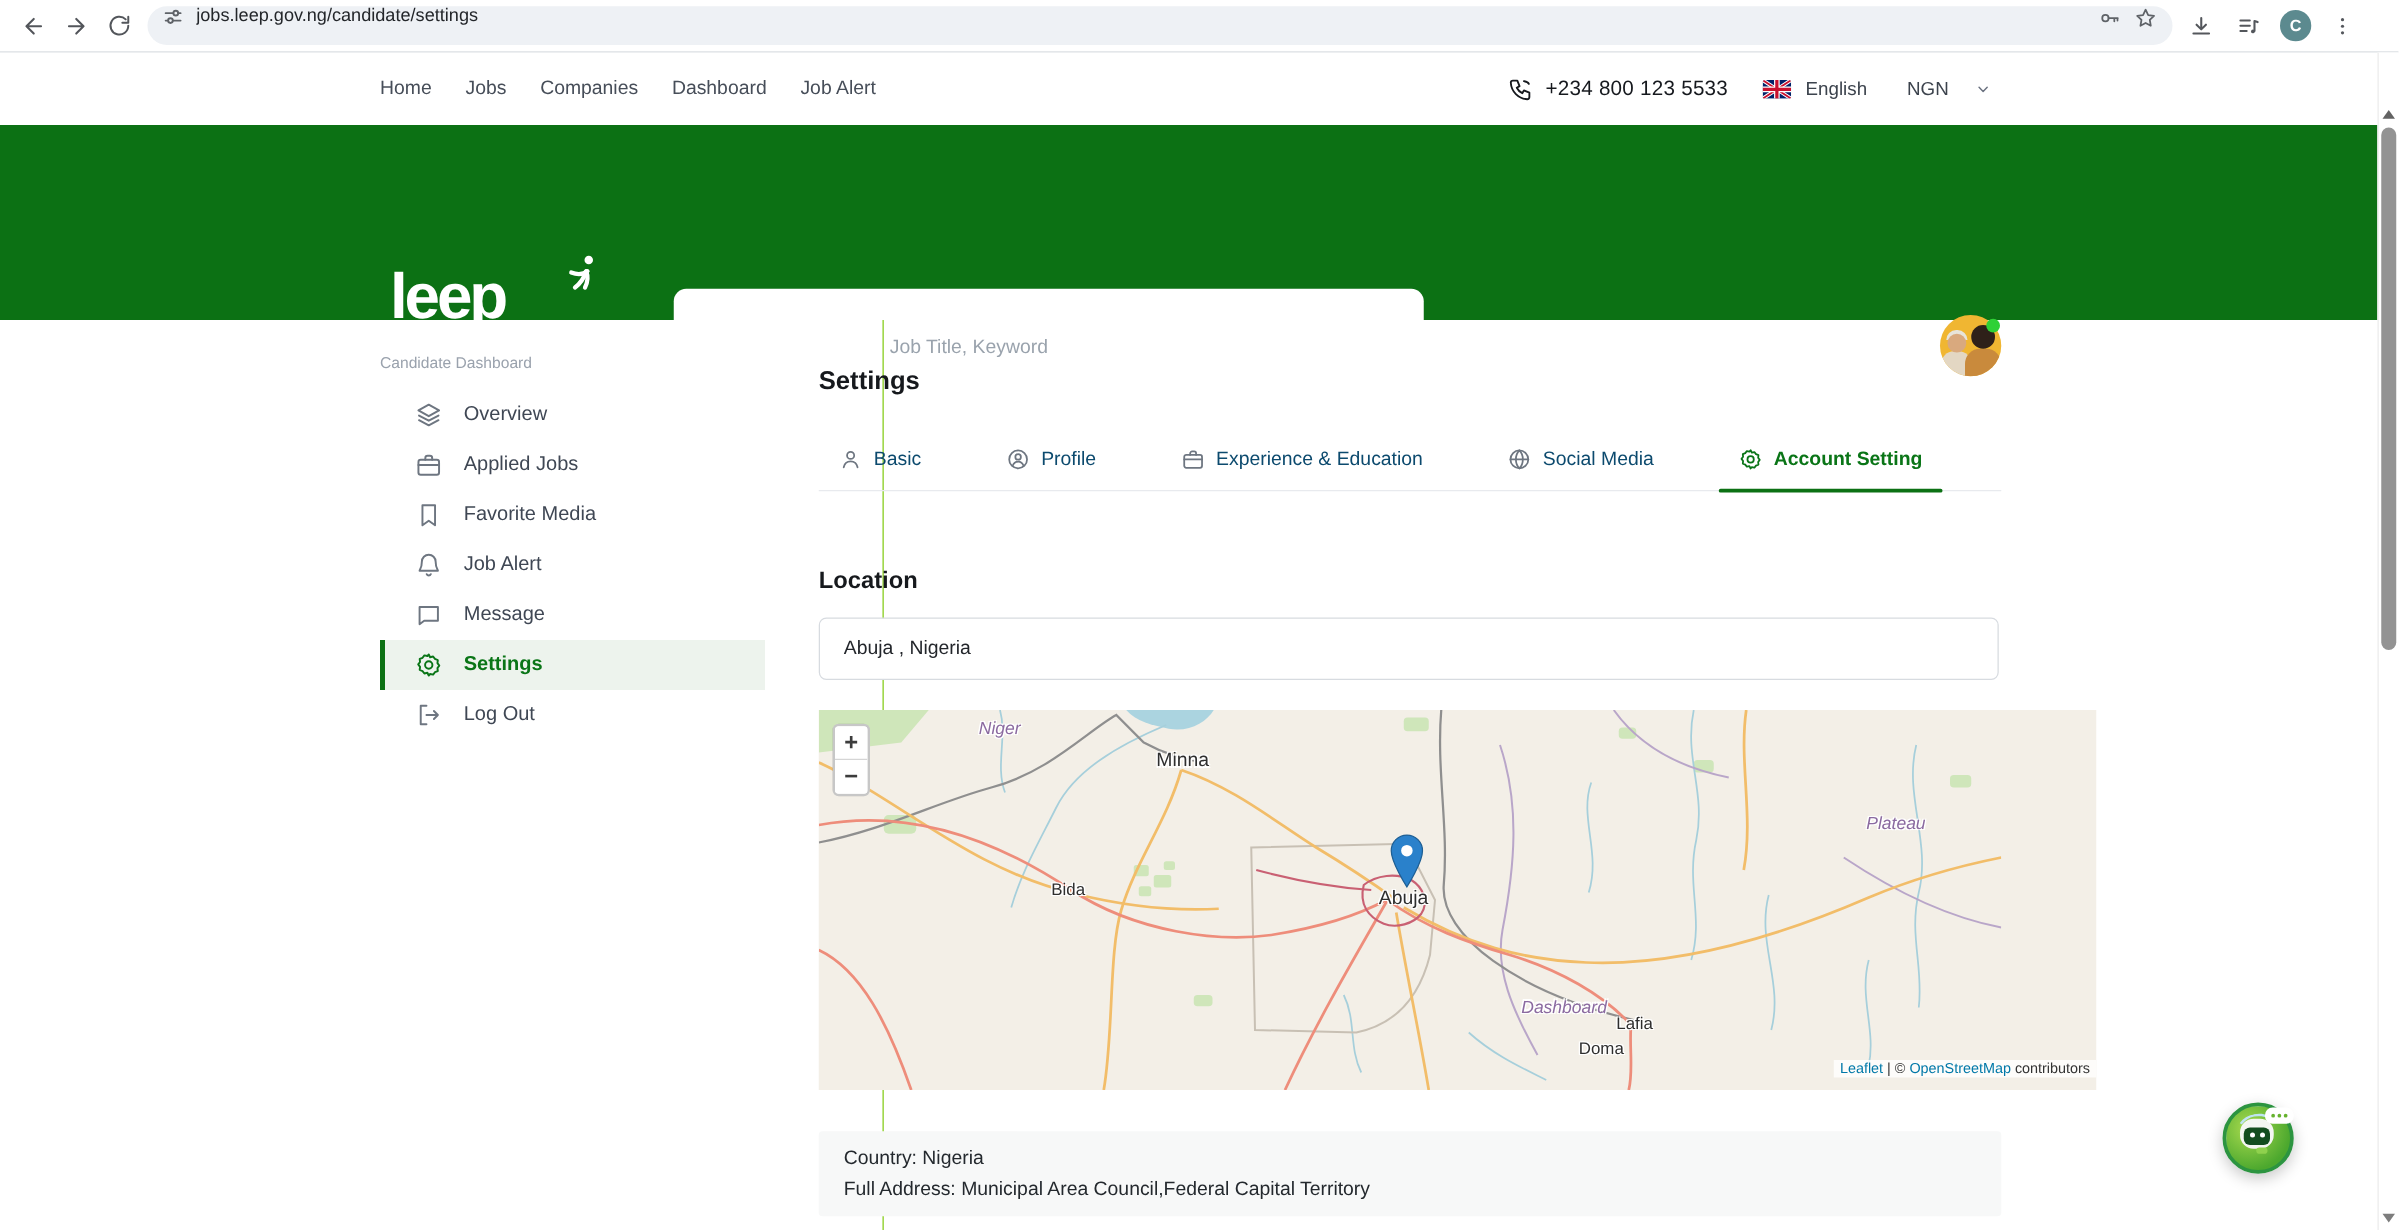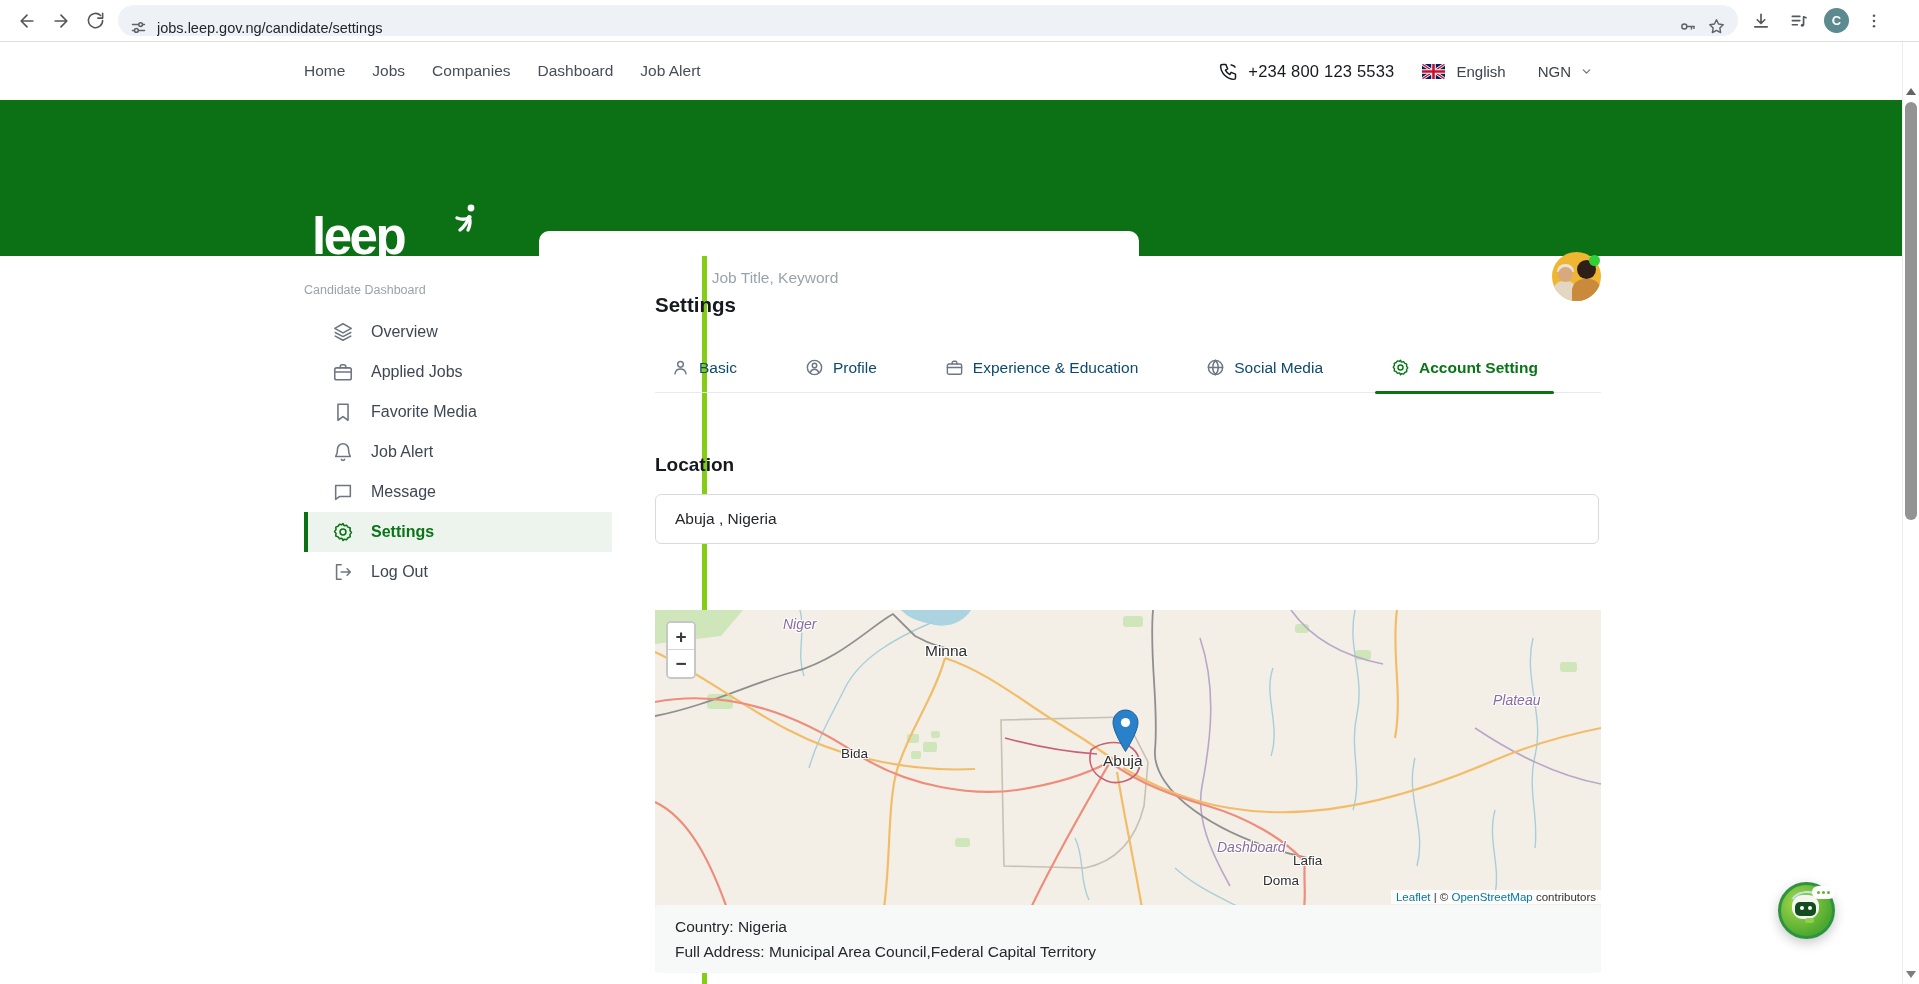--- a/index.html
+++ b/index.html
@@ -5,40 +5,40 @@
   * { margin:0; padding:0; box-sizing:border-box; }
   html,body { width:1919px; height:984px; }
   body { font-family:"Liberation Sans", sans-serif; background:#fff; overflow:hidden; }
   .screen { position:relative; width:1919px; height:984px; background:#fff; overflow:hidden; }
 
   
   .browser { position:absolute; top:0; left:0; right:0; height:42px; background:#fff;
              border-bottom:1px solid #dcdfe3; display:flex; align-items:center; padding:0 10px; z-index:50; }
   .nav-btn { width:34px; height:34px; display:flex; align-items:center; justify-content:center;
              color:#53565b; font-size:19px; border-radius:50%; }
-  .omnibox { flex:1; height:31px; background:#eef1f5; border-radius:16px; display:flex; align-items:flex-end;
+  .omnibox { flex:1; height:31px; background:#eef1f5; border-radius:16px; display:flex; align-items:flex-start;
              padding:0 12px; gap:10px; margin:0 8px 0 6px; max-width:1620px; }
   .omni-url { font-size:14.5px; color:#23262a; flex:1; white-space:nowrap; overflow:hidden; }
   .omni-ico { color:#5f6368; display:flex; align-items:center; }
   .chrome-right { display:flex; align-items:center; gap:12px; margin-left:2px; }
   .chrome-ico { color:#54575c; display:flex; align-items:center; justify-content:center; width:26px; height:26px; }
   .chrome-avatar { width:25px; height:25px; border-radius:50%; background:#5c8a8f; color:#fff; font-size:13px;
                    display:flex; align-items:center; justify-content:center; font-weight:700; }
 
   
   .topnav { position:absolute; top:42px; left:0; right:17px; height:58px; background:#fff;
             display:flex; align-items:center; padding:0 309px 0 304px; }
   .topnav-links { display:flex; gap:27px; }
   .topnav-links a { font-size:15.5px; color:#474e59; text-decoration:none; }
   .topnav-right { margin-left:auto; display:flex; align-items:center; }
   .phone-group { display:flex; align-items:center; gap:9px; color:#16191e; }
   .phone-num { font-size:16.5px; font-weight:500; letter-spacing:.2px; }
   .flag { width:23px; height:15px; margin-left:28px; border-radius:2px; overflow:hidden; display:block; }
   .lang { font-size:15px; color:#3c434d; margin-left:11px; }
-  .currency { display:flex; align-items:center; gap:9px; font-size:15px; color:#3c434d; margin-left:32px; }
+  .currency { display:flex; align-items:center; gap:21px; font-size:15px; color:#3c434d; margin-left:32px; }
   .chev { color:#6b7280; display:flex; }
 
   
   .gheader { position:absolute; top:100px; left:0; right:17px; height:156px; background:#0c7114; }
   .logo { position:absolute; left:312px; top:112px; color:#fff; }
   .logo-word { font-size:51px; font-weight:700; letter-spacing:-2.5px; line-height:50px; position:relative; }
   .runner { position:absolute; left:138px; top:-8px; }
   .logo-tagline { margin-top:7px; font-size:9.5px; line-height:11.5px; letter-spacing:.3px; color:#fff; }
   .searchbar { position:absolute; left:539px; top:131px; width:600px; height:56px; background:#fff;
                border-radius:10px; display:flex; align-items:flex-end; }
@@ -52,21 +52,21 @@
   .hdr-avatar { position:absolute; left:1552px; top:152px; width:49px; height:49px; border-radius:50%;
                 background:#f0b632; overflow:hidden; cursor:pointer; }
   .av-head-l { position:absolute; left:6px; top:15px; width:15px; height:15px; border-radius:50%; background:#d9a97e; }
   .av-hair-l { position:absolute; left:5px; top:12px; width:17px; height:8px; border-radius:8px 8px 0 0; background:#e8e4da; }
   .av-body-l { position:absolute; left:1px; top:29px; width:24px; height:20px; border-radius:10px 10px 0 0; background:#e3d7c3; }
   .av-head-r { position:absolute; left:25px; top:8px; width:19px; height:19px; border-radius:50%; background:#2e2019; }
   .av-body-r { position:absolute; left:20px; top:27px; width:29px; height:22px; border-radius:12px 12px 0 0; background:#c98a3c; }
   .status-dot { position:absolute; left:1589px; top:155px; width:11px; height:11px; border-radius:50%; background:#2fd136; }
 
   
-  .sidebar { position:absolute; left:0; top:256px; width:707px; bottom:0; background:#fff; border-right:5px solid #84cc16;text-align:right; }
+  .sidebar { position:absolute; left:0; top:256px; width:707px; bottom:0; background:#fff; border-right:1px solid #84cc16;text-align:right; }
   .sidebar-title { position:absolute; left:304px; top:27px; font-size:12.5px; color:#9aa2ad; }
   .side-menu { position:absolute; left:304px; top:56px; width:308px; list-style:none; }
   .side-item { height:40px; display:flex; align-items:center; padding-left:28px; gap:17px;
                font-size:16px; color:#3f4754; cursor:pointer; }
   .side-item .sicon { width:22px; height:22px; color:#6e7681; display:flex; align-items:center; justify-content:center; }
   .side-item.active { background:#edf3ed; border-left:4px solid #0c7114; padding-left:24px;
                       color:#0a7517; font-weight:700; }
   .side-item.active .sicon { color:#0a7517; }
 
   
@@ -83,21 +83,21 @@
                        background:#0c7114; border-radius:2px; }
   .section-heading { position:absolute; top:198px; left:0; font-size:19px; font-weight:700; color:#16191d; }
   .location-input { position:absolute; top:238px; left:0; width:944px; height:50px; border:1px solid #d7dbe0;
                     border-radius:6px; padding:0 19px; font-size:15.5px; color:#23262b;
                     font-family:"Liberation Sans",sans-serif; outline:none; }
   .info-card { position:absolute; top:649px; left:0; width:946px; height:68px; background:#f7f8f8;
                border-radius:3px; padding:9px 20px; }
   .info-line { font-size:15.5px; line-height:25px; color:#24292e; }
 
   
-  .map { position:absolute; top:312px; left:0; width:946px; height:304px; background:#f3efe7; overflow:hidden; cursor:grab;margin-top:42px; }
+  .map { position:absolute; top:312px; left:0; width:1022px; height:304px; background:#f3efe7; overflow:hidden; cursor:grab; }
   .map svg.base { position:absolute; left:0; top:0; }
   .map-label { position:absolute; color:#2e2e2e; font-size:13.5px;
                text-shadow:-1px -1px 0 #fff,1px -1px 0 #fff,-1px 1px 0 #fff,1px 1px 0 #fff; white-space:nowrap; }
   .map-label.city-lg { font-size:15.5px; }
   .map-label.state { color:#8b6aa0; font-style:italic; font-size:14px; }
   .map-zoom { position:absolute; left:11px; top:11px; width:30px; border:2px solid rgba(0,0,0,.22);
               border-radius:5px; overflow:hidden; background:#fff; }
   .map-zoom button { display:block; width:100%; height:27px; background:#fff; border:none; font-size:19px;
                      font-weight:700; color:#3c3c3c; cursor:pointer; line-height:25px; }
   .map-zoom button:first-child { border-bottom:1px solid #d5d5d5; }

